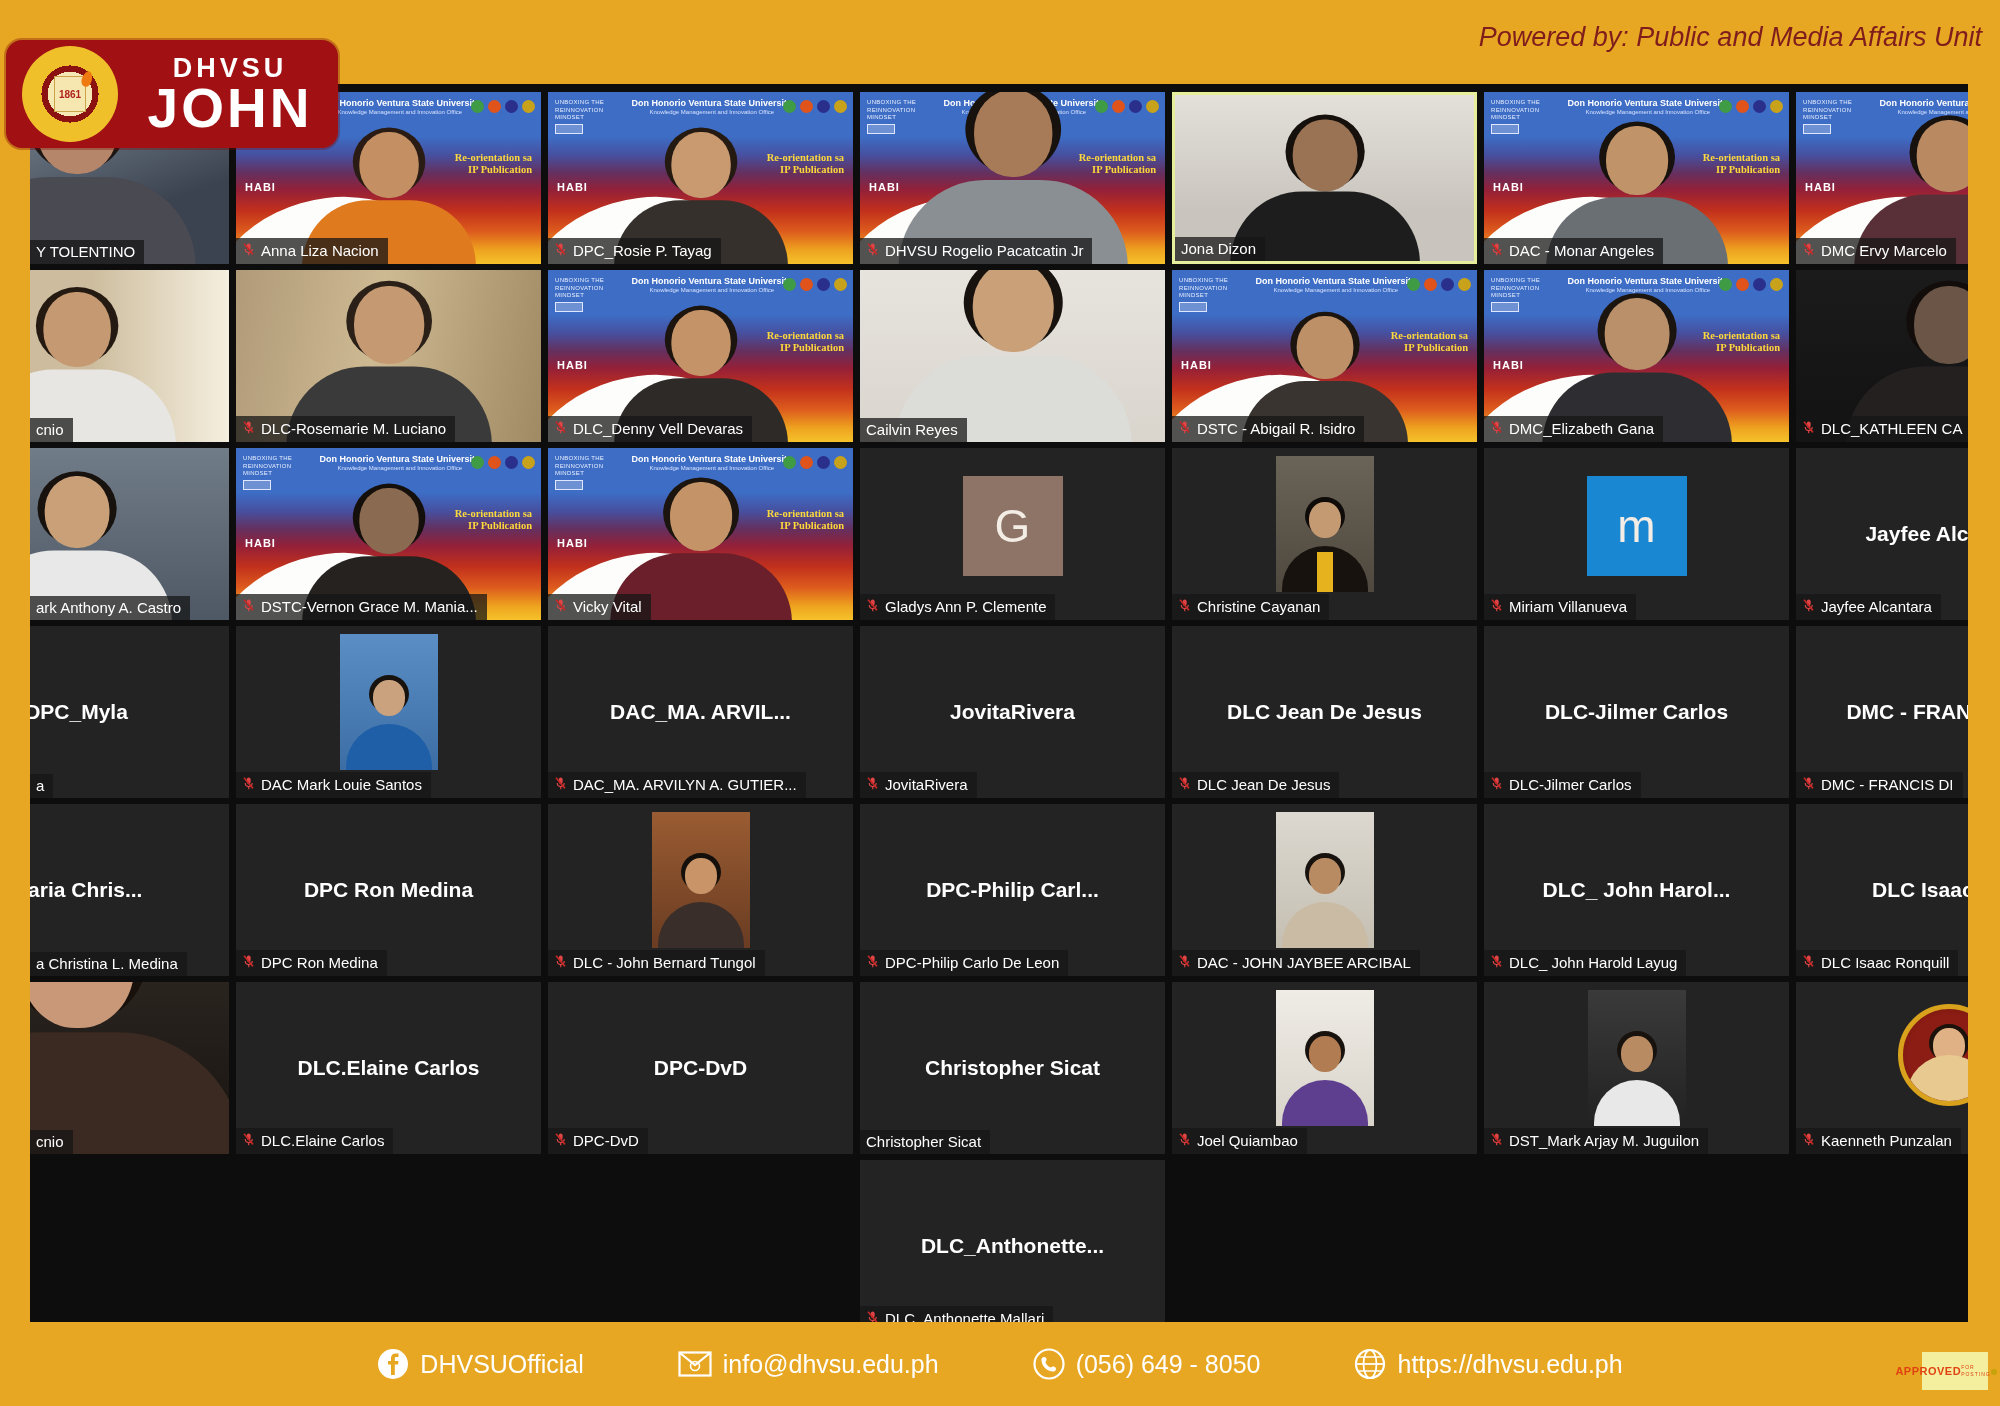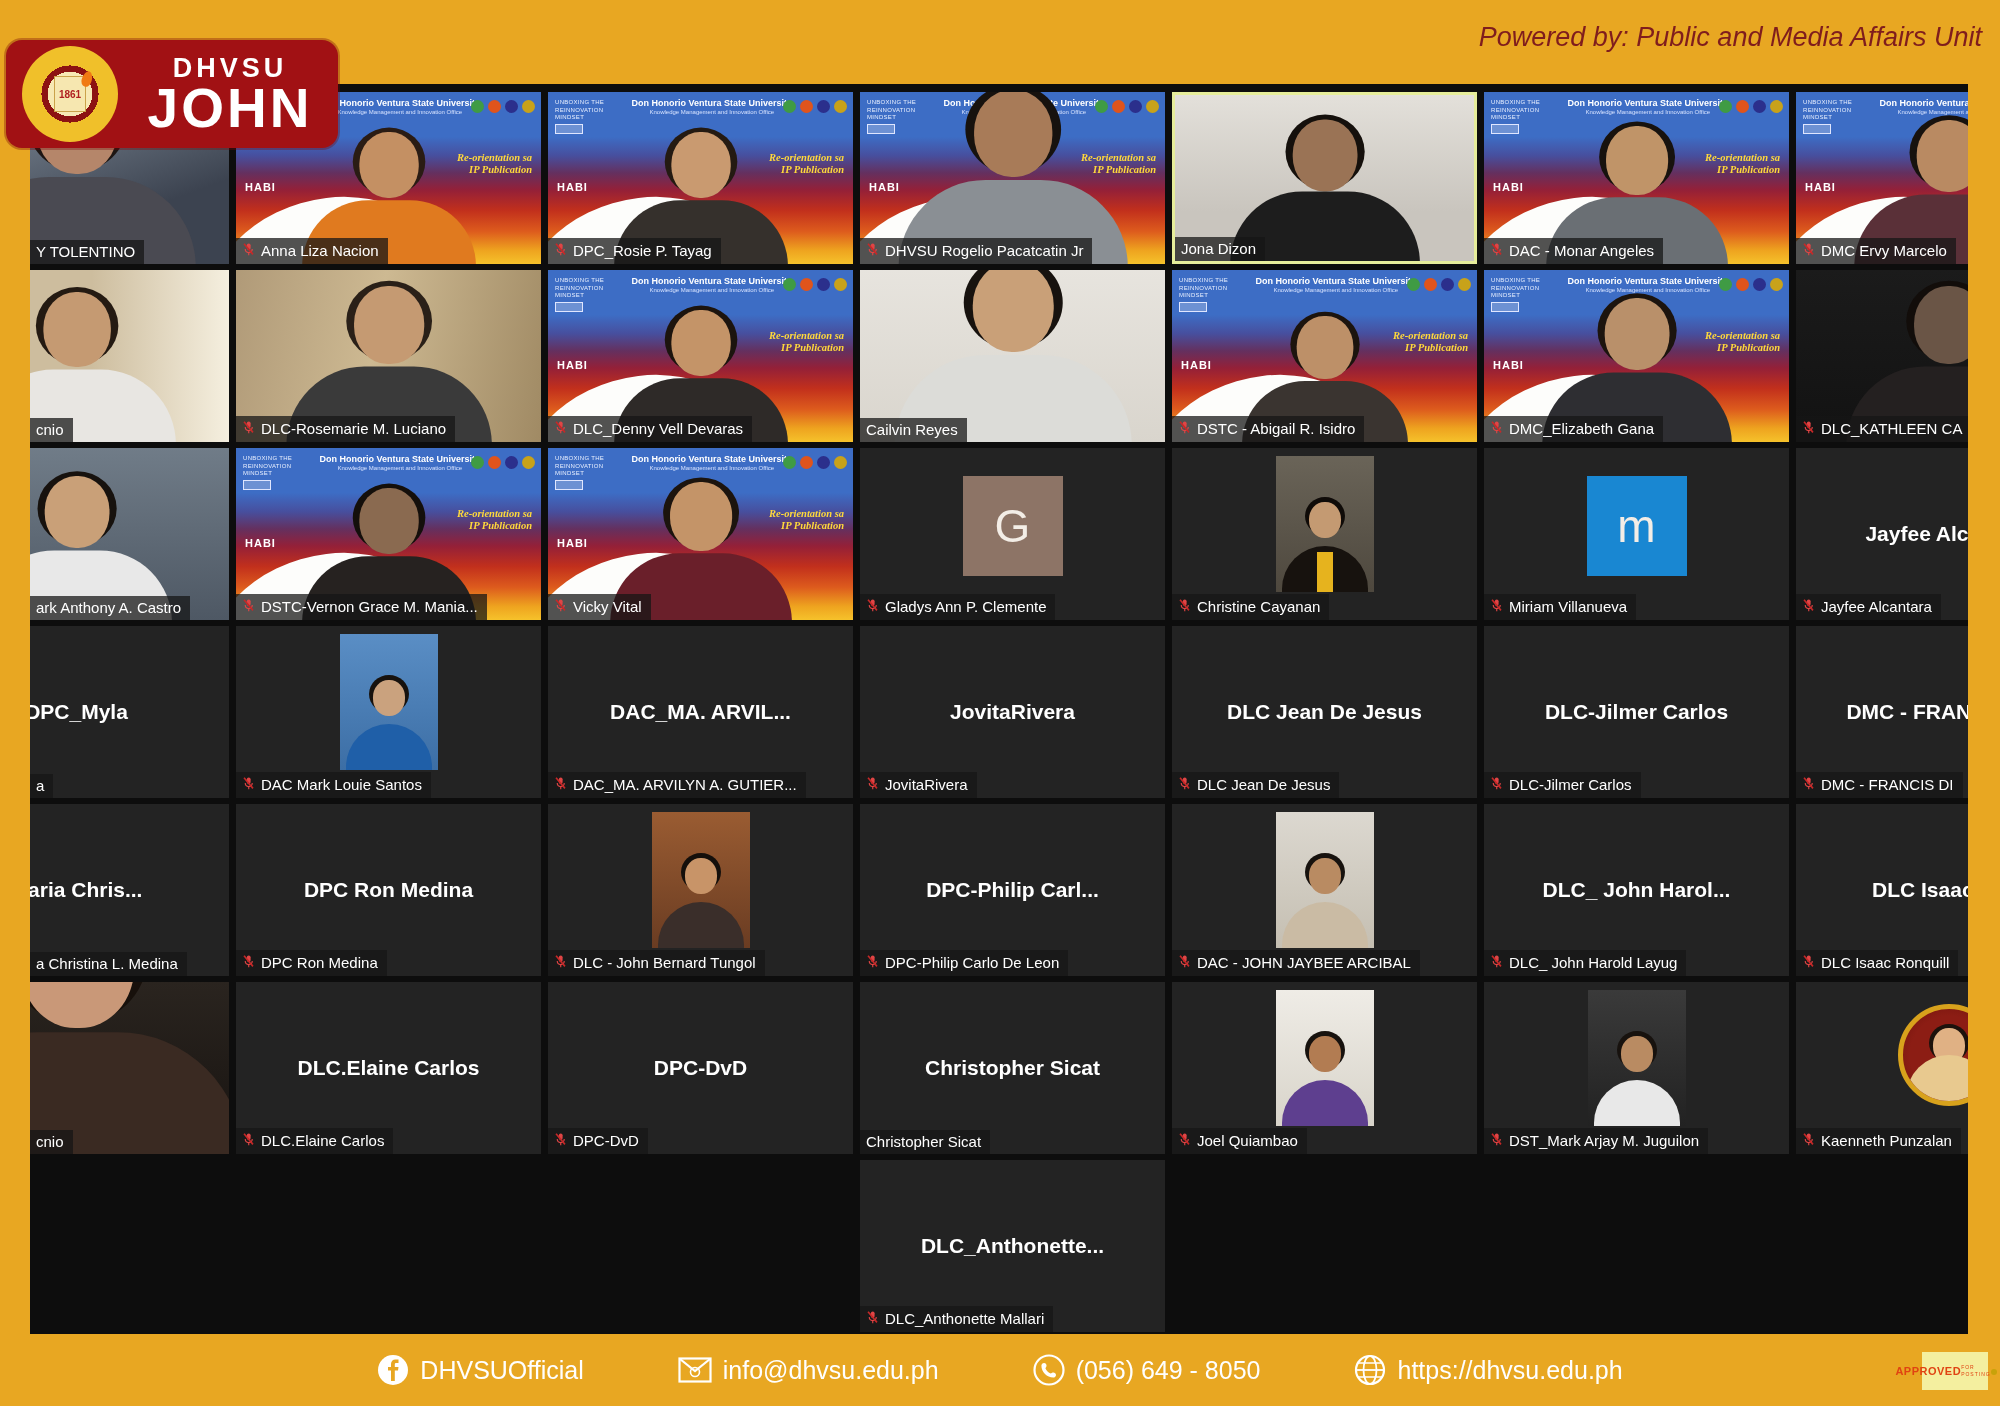--- a/index.html
+++ b/index.html
@@ -40,21 +40,21 @@
   .vbgd .unbox{position:absolute;left:7px;top:7px;color:#e8efff;font-size:6px;line-height:7.5px;
                letter-spacing:.3px;z-index:2;}
   .vbgd .badge{width:26px;height:8px;border:1px solid #dfe6ff;margin-top:2px;background:rgba(255,255,255,.25);}
   .vbgd .uni{position:absolute;left:50%;top:6px;transform:translateX(-44%);width:62%;
              text-align:center;color:#fff;z-index:2;}
   .vbgd .uni .t{font-size:9px;font-weight:bold;line-height:10px;}
   .vbgd .uni .s{font-size:6px;color:#d6e2ff;line-height:8px;}
   .vbgd .logos{position:absolute;right:6px;top:8px;display:flex;gap:4px;z-index:2;}
   .vbgd .logos i{width:13px;height:13px;border-radius:50%;display:block;}
   .vbgd .script{position:absolute;right:9px;top:35%;text-align:right;z-index:2;
-                color:#ffd93b;font-style:italic;font-weight:bold;font-size:10.5px;line-height:12px;
+                color:#ffd93b;font-weight:bold;font-size:10.5px;line-height:12px;
                 font-family:"Liberation Serif",serif;}
   .vbgd .habi{position:absolute;left:9px;top:52%;color:#fff;font-weight:bold;
               font-size:11px;letter-spacing:1px;z-index:2;}
 
   
   .letterav{position:absolute;left:50%;top:50%;transform:translate(-50%,-58%);
             width:100px;height:100px;display:flex;align-items:center;justify-content:center;
             color:#f3ede6;font-size:46px;z-index:2;}
   .photo{position:absolute;left:50%;top:8px;transform:translateX(-50%);
          width:98px;height:136px;overflow:hidden;z-index:2;}
@@ -75,21 +75,21 @@
                 color:#b02020;font-size:10px;font-weight:bold;position:relative;}
   .seal .flame{position:absolute;right:-7px;top:-6px;width:10px;height:16px;background:#f07a12;
                border-radius:50% 50% 50% 50%/60% 60% 40% 40%;transform:rotate(18deg);}
   .brand{flex:1;text-align:center;color:#fff;margin-right:10px;}
   .brand .small{font-size:27px;letter-spacing:4px;line-height:28px;font-weight:bold;}
   .brand .big{font-size:55px;font-weight:bold;letter-spacing:3px;line-height:52px;}
   .powered{position:absolute;right:18px;top:22px;color:#7f1d1d;font-size:27px;
            font-style:italic;z-index:20;}
 
   
-  .footer{position:absolute;left:0;right:0;bottom:0;height:72px;background:#E8A722;
+  .footer{position:absolute;left:0;right:0;bottom:0;height:84px;background:#E8A722;
           display:flex;align-items:center;justify-content:center;gap:94px;z-index:20;}
   .fitem{display:flex;align-items:center;gap:11px;color:#fff;font-size:25px;}
   .fitem svg{display:block;}
   .stamp{position:absolute;right:12px;bottom:16px;width:66px;height:38px;background:#f4ef9f;
          display:flex;flex-direction:row;align-items:center;justify-content:center;z-index:21;}
   .stamp .l1{color:#e04312;font-weight:bold;font-size:11px;line-height:11px;letter-spacing:.5px;}
   .stamp .l2{color:#e04312;font-size:5px;line-height:7px;letter-spacing:1px;}
   .stamp .dots{display:flex;gap:3px;margin-top:2px;align-items:center;}
   .stamp .dots i{width:6px;height:6px;border-radius:50%;display:block;}
   .micsvg{flex:none;}

